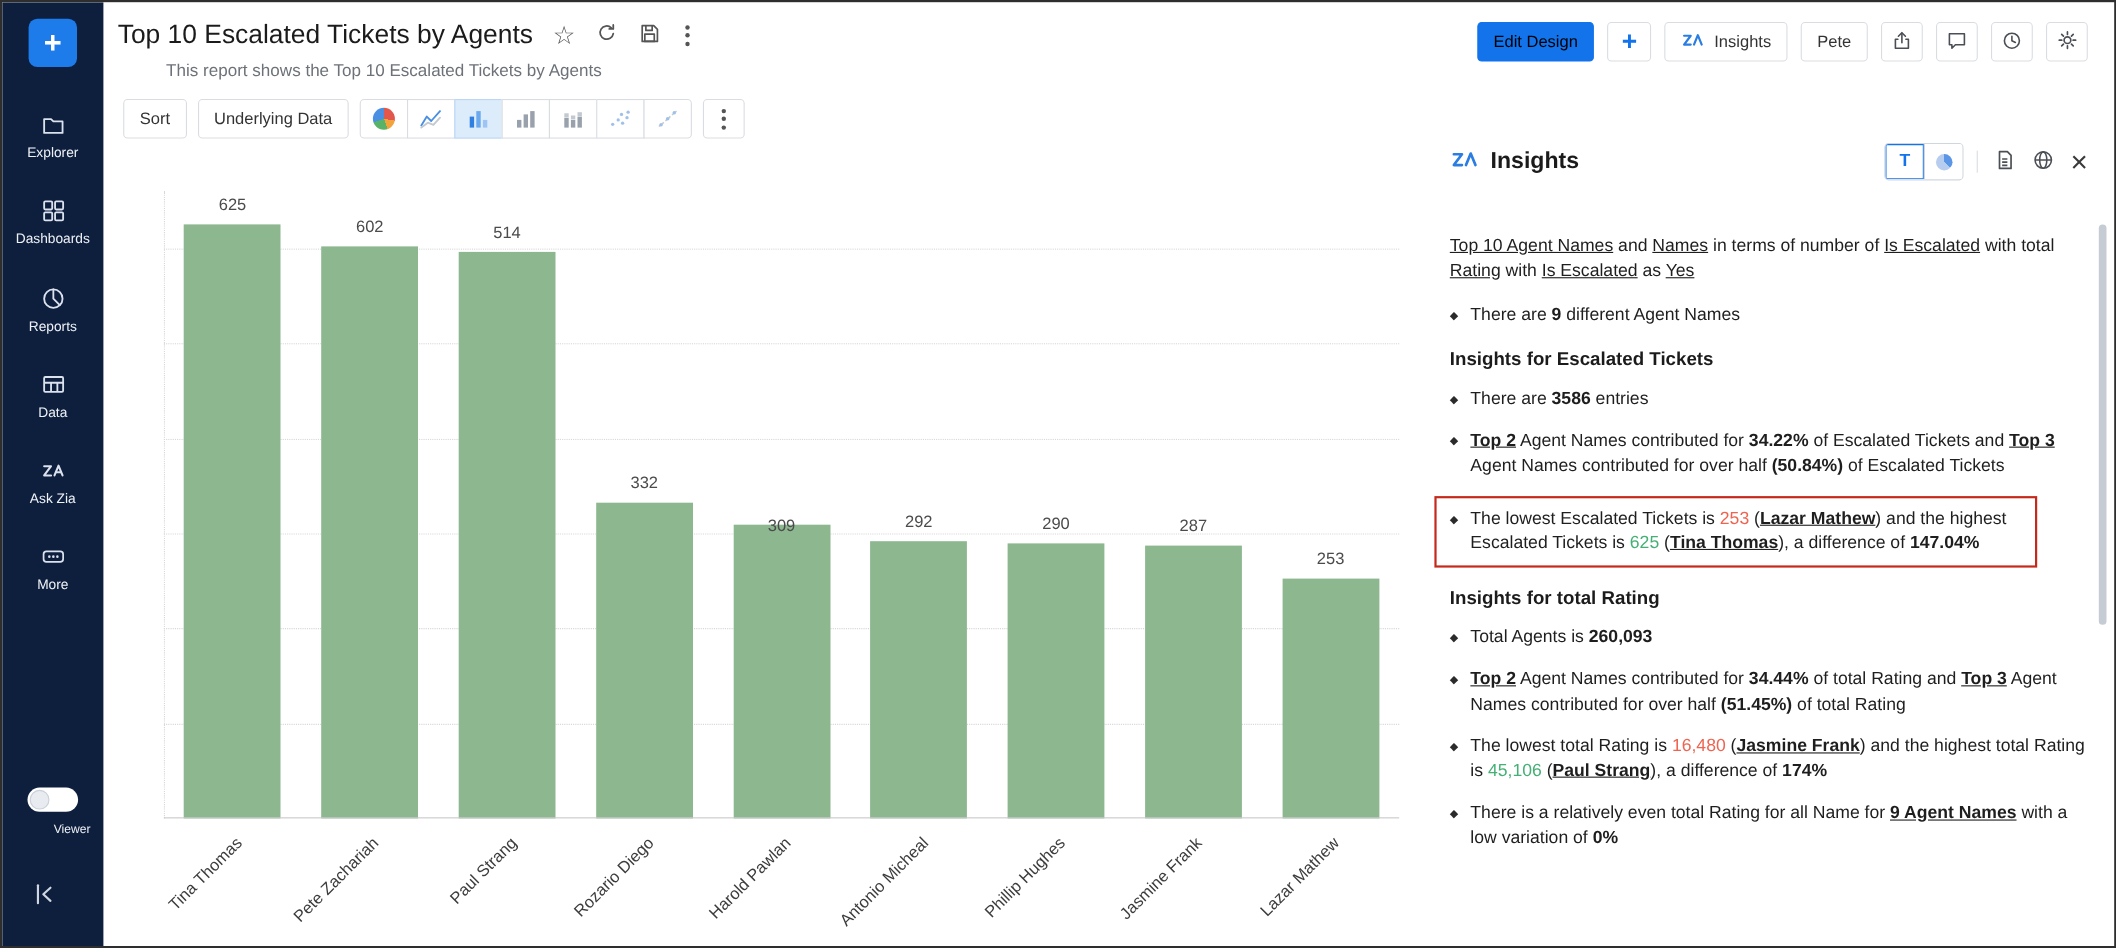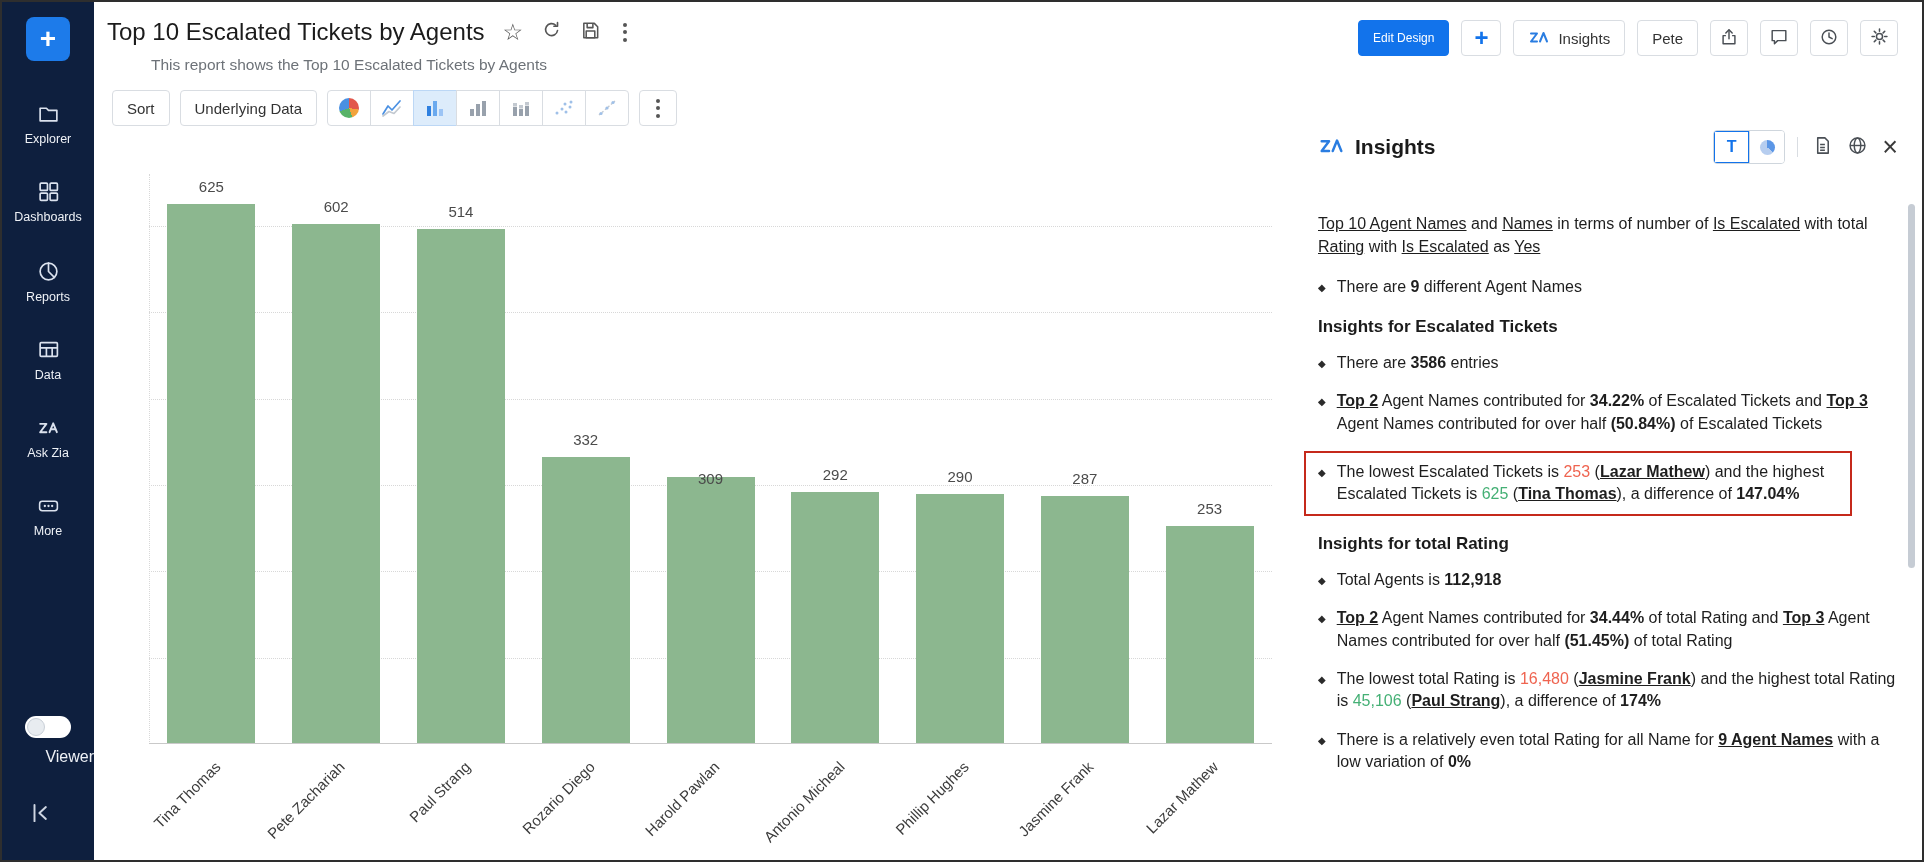--- a/index.html
+++ b/index.html
@@ -10,36 +10,36 @@
   
   .sidebar { position:absolute; left:0; top:0; width:92px; height:100%; background:#0e1f3e; }
   .plus-tile { position:absolute; left:24px; top:15px; width:44px; height:44px; border-radius:8px; background:#1d7bea;
                display:flex; align-items:center; justify-content:center; cursor:pointer; }
   .plus-tile span { color:#fff; font-size:28px; line-height:1; font-weight:bold; }
   .nav-item { position:absolute; width:92px; display:flex; flex-direction:column; align-items:center; gap:7px; cursor:pointer; color:#dbe2ee;text-align:right; }
   .nav-item svg { display:block; }
   .nav-label { font-size:12.5px; color:#eef1f6; }
   .toggle { position:absolute; left:23px; top:714px; width:46px; height:22px; border-radius:11px; background:#ffffff; cursor:pointer; }
   .knob { position:absolute; left:2px; top:2px; width:18px; height:18px; border-radius:50%; background:#e8ecf0; border:1px solid #c9d0d8; }
-  .viewer-label { position:absolute; left:0; top:746px; width:92px; text-align:right; font-size:16px; color:#eef1f6;padding-left:35px; }
+  .viewer-label { position:absolute; left:0; top:746px; width:92px; text-align:center; font-size:11px; color:#eef1f6;padding-left:35px; }
   .collapse-btn { position:absolute; left:26px; top:798px; color:#cfd6e2; cursor:pointer; }
 
   
   .title-row { position:absolute; left:105px; top:16px; display:flex; align-items:center; gap:18px; }
   .report-title { font-size:24px; font-weight:normal; color:#1b1b1b; }
   .title-icon { color:#555; display:flex; align-items:center; cursor:pointer; background:none; border:none; }
   .star-glyph { font-size:23px; line-height:1; }
   .subtitle { position:absolute; left:105px; top:54px; font-size:15.5px; color:#6d7278;margin-left:44px; }
   .kebab { display:inline-flex; flex-direction:column; gap:3.5px; padding:4px; }
   .kebab i { width:4px; height:4px; border-radius:50%; background:#555; }
 
   .topright { position:absolute; right:24px; top:18px; display:flex; align-items:center; gap:12px; }
   .btn { height:36px; border:1px solid #d9dde2; border-radius:4px; background:#fff; font-size:15px; color:#333;
          padding:0 14px; display:flex; align-items:center; gap:8px; cursor:pointer; font-family:inherit; }
-  .btn.primary { background:var(--accent); border-color:var(--accent); color:#ffffff; font-size:12px;text-align:right; }
+  .btn.primary { background:var(--accent); border-color:var(--accent); color:#000000; font-size:15px;text-align:right; }
   .btn.square { width:40px; padding:0; justify-content:center; color:var(--accent); font-size:24px; font-weight:bold; }
   .icon-btn { width:38px; height:36px; border:1px solid #d9dde2; border-radius:4px; background:#fff;
               display:flex; align-items:center; justify-content:center; color:#4a4f55; cursor:pointer; }
 
   
   .toolbar { position:absolute; left:110px; top:88px; display:flex; align-items:center; gap:10px; }
   .chart-icons { display:flex; }
   .ci { width:44px; height:36px; border:1px solid #d9dde2; margin-left:-1px; background:#fff;
         display:flex; align-items:center; justify-content:center; cursor:pointer; }
   .ci:first-child { margin-left:0; border-radius:4px 0 0 4px; }
@@ -400,21 +400,21 @@
           <span class="diamond">◆</span>
           <span><span class="seg-b seg-u">Top 2</span><span> Agent Names contributed for </span><span class="seg-b">34.22%</span><span> of Escalated Tickets and </span><span class="seg-b seg-u">Top 3</span><span> Agent Names contributed for over half </span><span class="seg-b">(50.84%)</span><span> of Escalated Tickets</span></span>
         </div>
         <div class="blk-bullet blk-boxed">
           <span class="diamond">◆</span>
           <span><span>The lowest Escalated Tickets is </span><span class="seg-red">253</span><span> (</span><span class="seg-b seg-u">Lazar Mathew</span><span>) and the highest Escalated Tickets is </span><span class="seg-green">625</span><span> (</span><span class="seg-b seg-u">Tina Thomas</span><span>), a difference of </span><span class="seg-b">147.04%</span></span>
         </div>
         <div class="blk-heading"><span><span>Insights for total Rating</span></span></div>
         <div class="blk-bullet">
           <span class="diamond">◆</span>
-          <span><span>Total Agents is </span><span class="seg-b">112,918</span></span>
+          <span><span>Total Agents is </span><span class="seg-b">260,093</span></span>
         </div>
         <div class="blk-bullet">
           <span class="diamond">◆</span>
           <span><span class="seg-b seg-u">Top 2</span><span> Agent Names contributed for </span><span class="seg-b">34.44%</span><span> of total Rating and </span><span class="seg-b seg-u">Top 3</span><span> Agent Names contributed for over half </span><span class="seg-b">(51.45%)</span><span> of total Rating</span></span>
         </div>
         <div class="blk-bullet">
           <span class="diamond">◆</span>
           <span><span>The lowest total Rating is </span><span class="seg-red">16,480</span><span> (</span><span class="seg-b seg-u">Jasmine Frank</span><span>) and the highest total Rating is </span><span class="seg-green">45,106</span><span> (</span><span class="seg-b seg-u">Paul Strang</span><span>), a difference of </span><span class="seg-b">174%</span></span>
         </div>
         <div class="blk-bullet">

